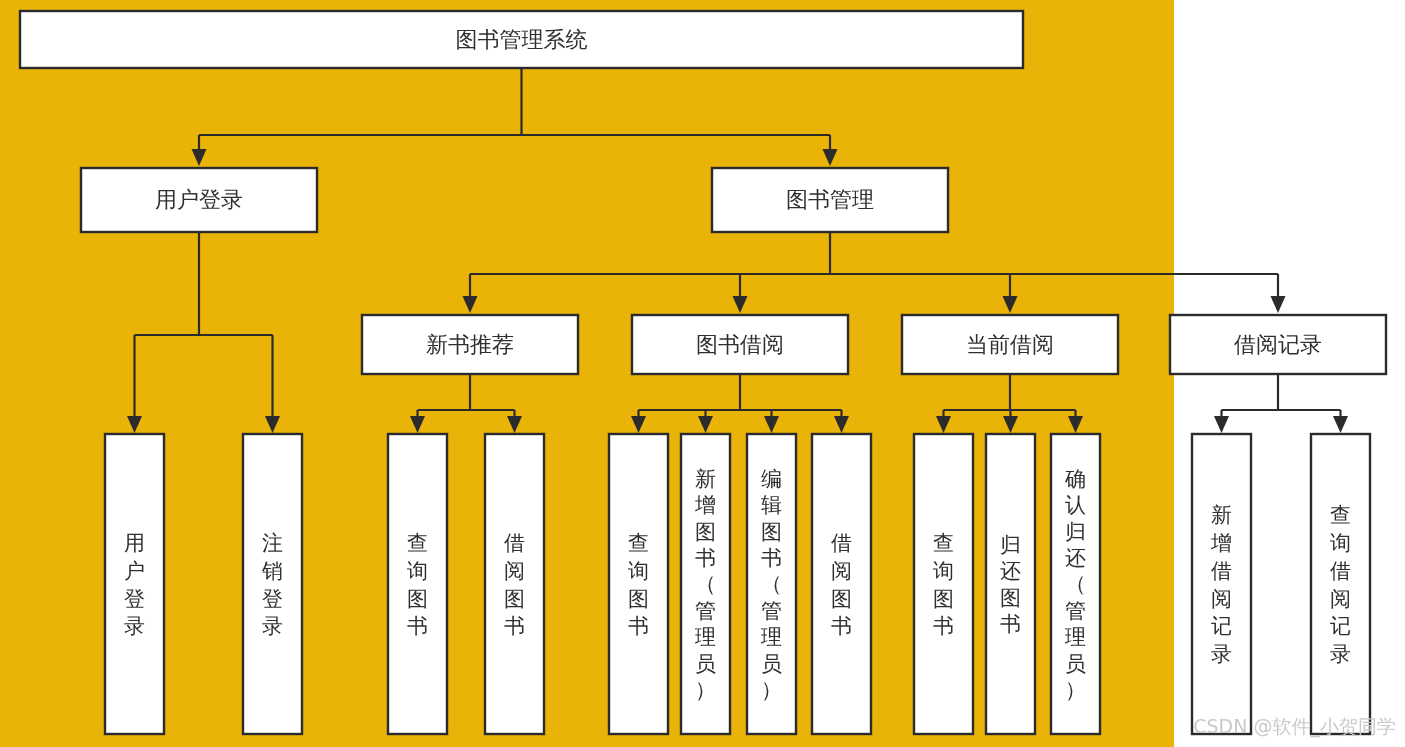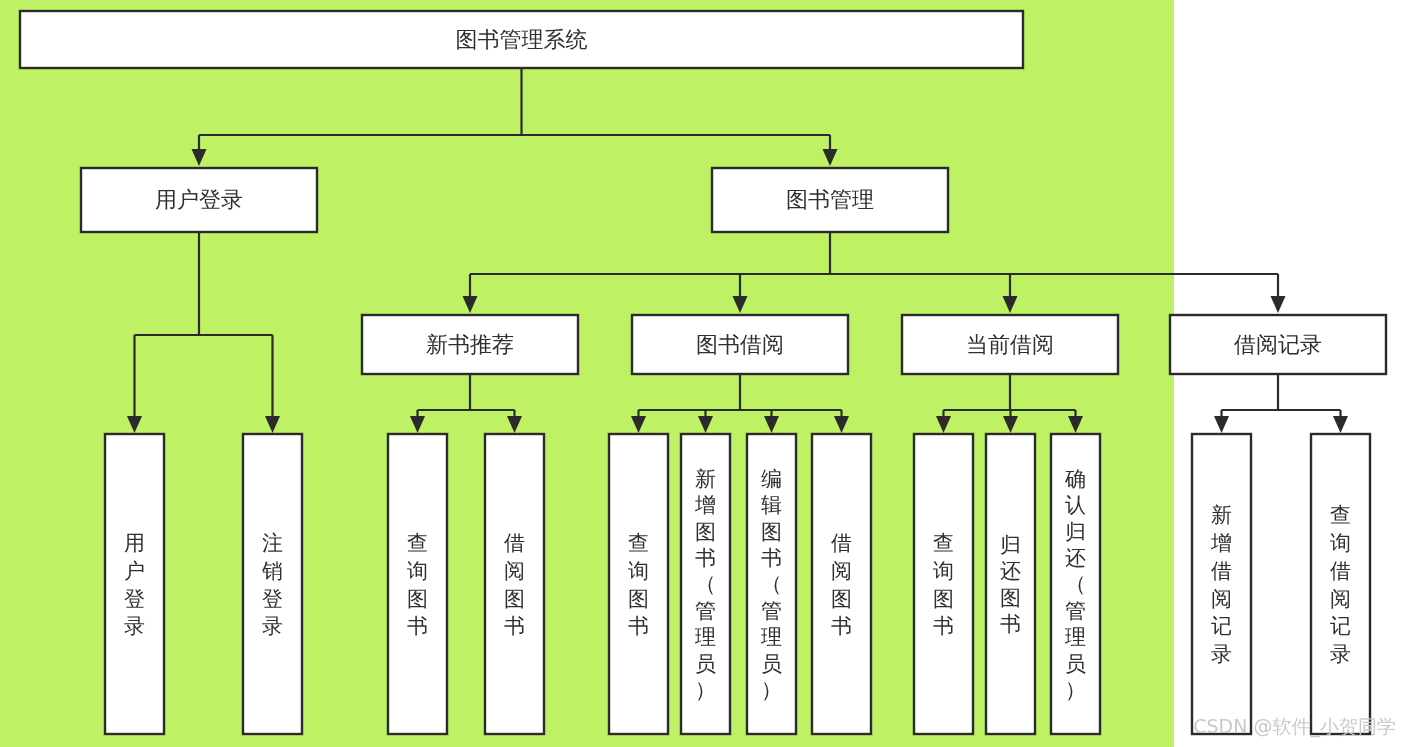--- a/index.html
+++ b/index.html
@@ -11,21 +11,21 @@
   body {
     width: 1405px;
     height: 747px;
     overflow: hidden;
     font-family: "DejaVu Sans", "Liberation Sans", sans-serif;
   }
   #diagram-root {
     position: relative;
     width: 1174px;
     height: 747px;
-    background: #bef264;
+    background: #eab308;
   }
   svg.diagram-canvas {
     position: absolute;
     left: 0;
     top: 0;
     width: 1405px;
     height: 747px;
     display: block;
   }
   .node-rect {

